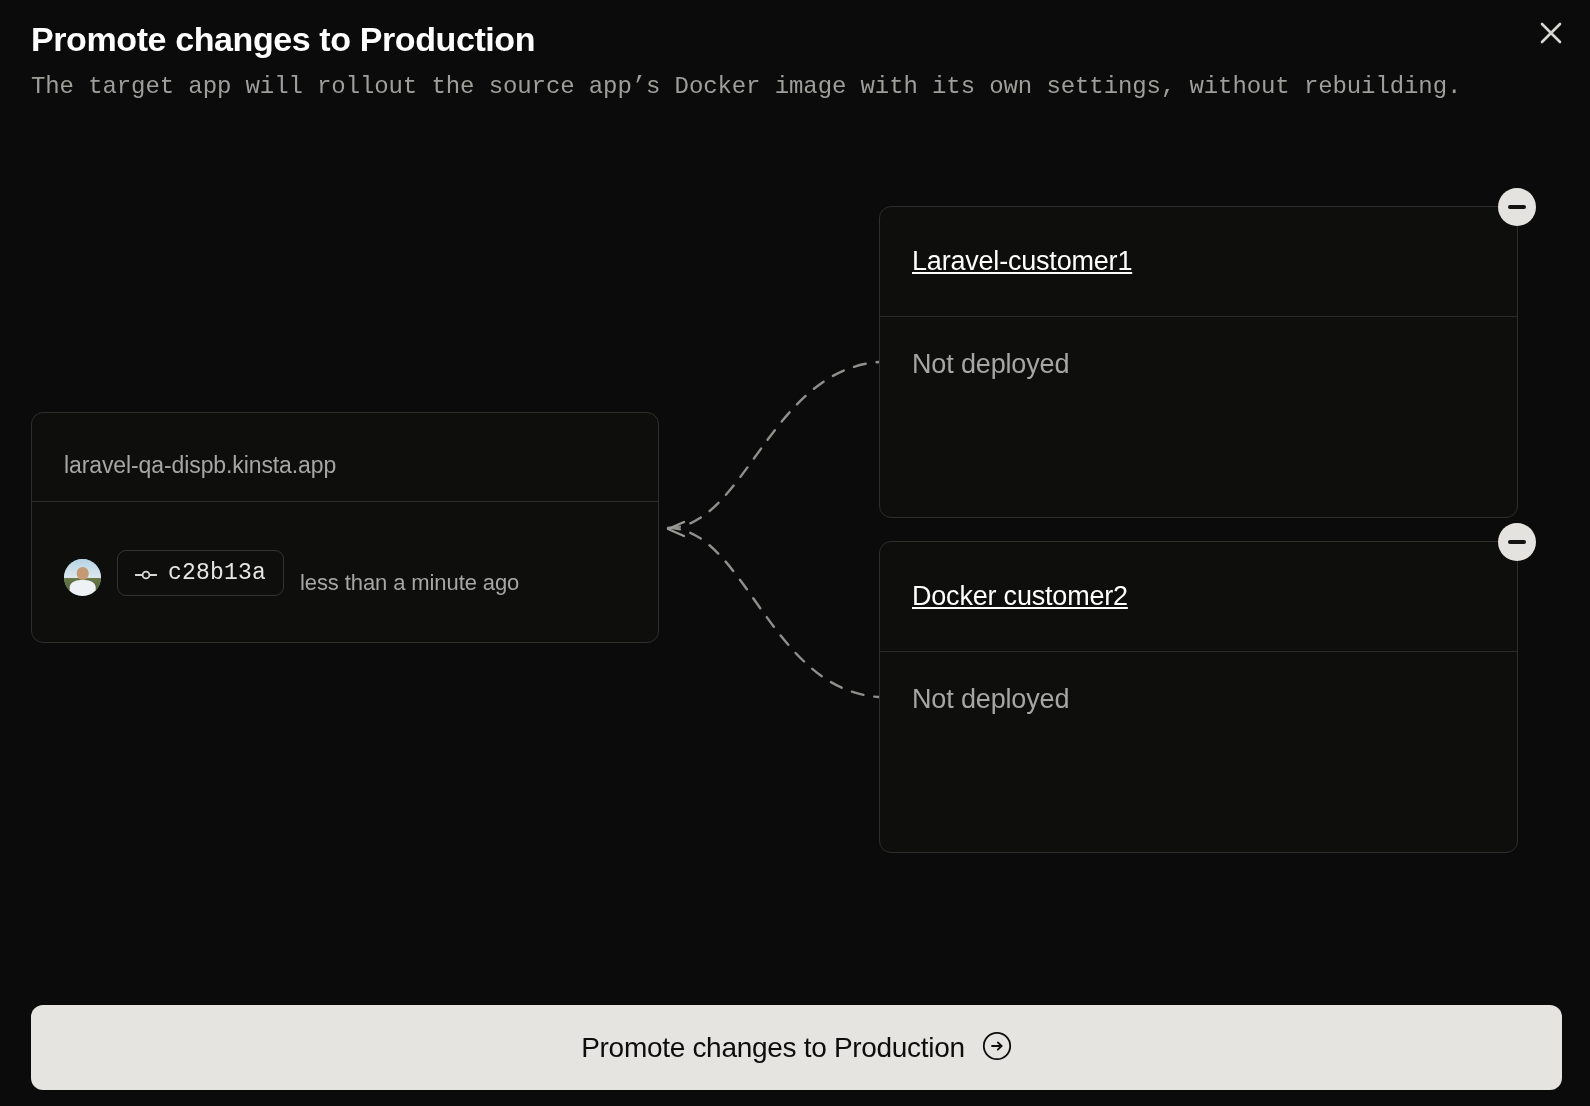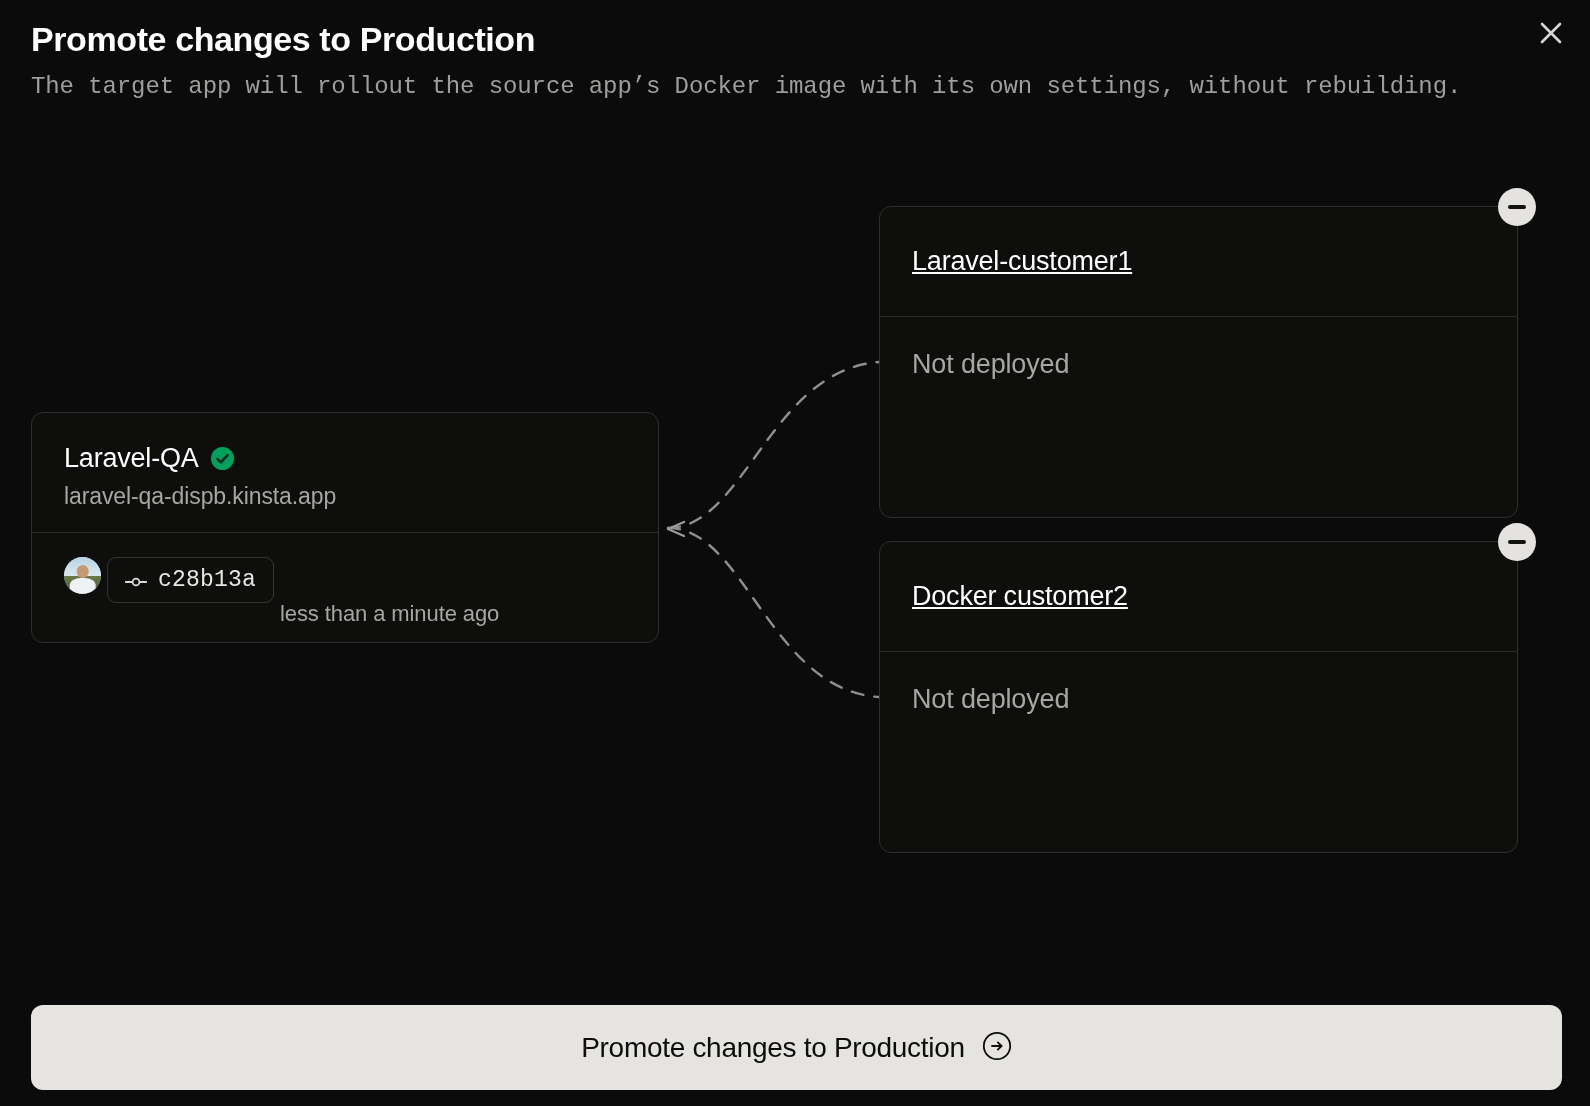--- a/index.html
+++ b/index.html
@@ -122,22 +122,22 @@
   }
 
   .node-divider {
     height: 1px;
     background: #2a2a28;
     width: 100%;
   }
 
   .node-footer {
     display: flex;
-    align-items: flex-start;
-    gap: 6px;
+    align-items: flex-end;
+    gap: 16px;
     padding: 24px 32px;
   }
 
   .avatar {
     width: 37px;
     height: 37px;
     border-radius: 50%;
     flex: 0 0 auto;
     overflow: hidden;
     position: relative;
@@ -299,29 +299,20 @@
 
     <path d="M668 388 C 745 388, 770 230, 879 222" fill="none" stroke="#8f8f8b" stroke-width="2.4" stroke-dasharray="12 11" stroke-linecap="round"></path>
 
     <path d="M668 388 C 745 388, 770 550, 879 557" fill="none" stroke="#8f8f8b" stroke-width="2.4" stroke-dasharray="12 11" stroke-linecap="round"></path>
 
     <path d="M684 382 L668 389 L684 396" fill="none" stroke="#9a9a96" stroke-width="2.4" stroke-linecap="round" stroke-linejoin="round"></path>
   </svg>
 
   <div class="node node-source">
     <div class="node-head">
-      <div class="node-title-row">
-        <span class="node-title">Laravel-QA</span>
-        <span class="verified-icon">
-          <svg width="23" height="23" viewBox="0 0 23 23" aria-hidden="true">
-            <circle cx="11.5" cy="11.5" r="11.5" fill="#00a15a"></circle>
-            <path d="M6.4 11.9 L10 15.3 L16.6 8.2" fill="none" stroke="#0b2a1c" stroke-width="2.6" stroke-linecap="round" stroke-linejoin="round"></path>
-          </svg>
-        </span>
-      </div>
       <div class="node-domain">laravel-qa-dispb.kinsta.app</div>
     </div>
 
     <div class="node-divider"></div>
 
     <div class="node-footer">
       <span class="avatar">
         <span class="sky"></span>
         <span class="ground"></span>
         <span class="head"></span>

